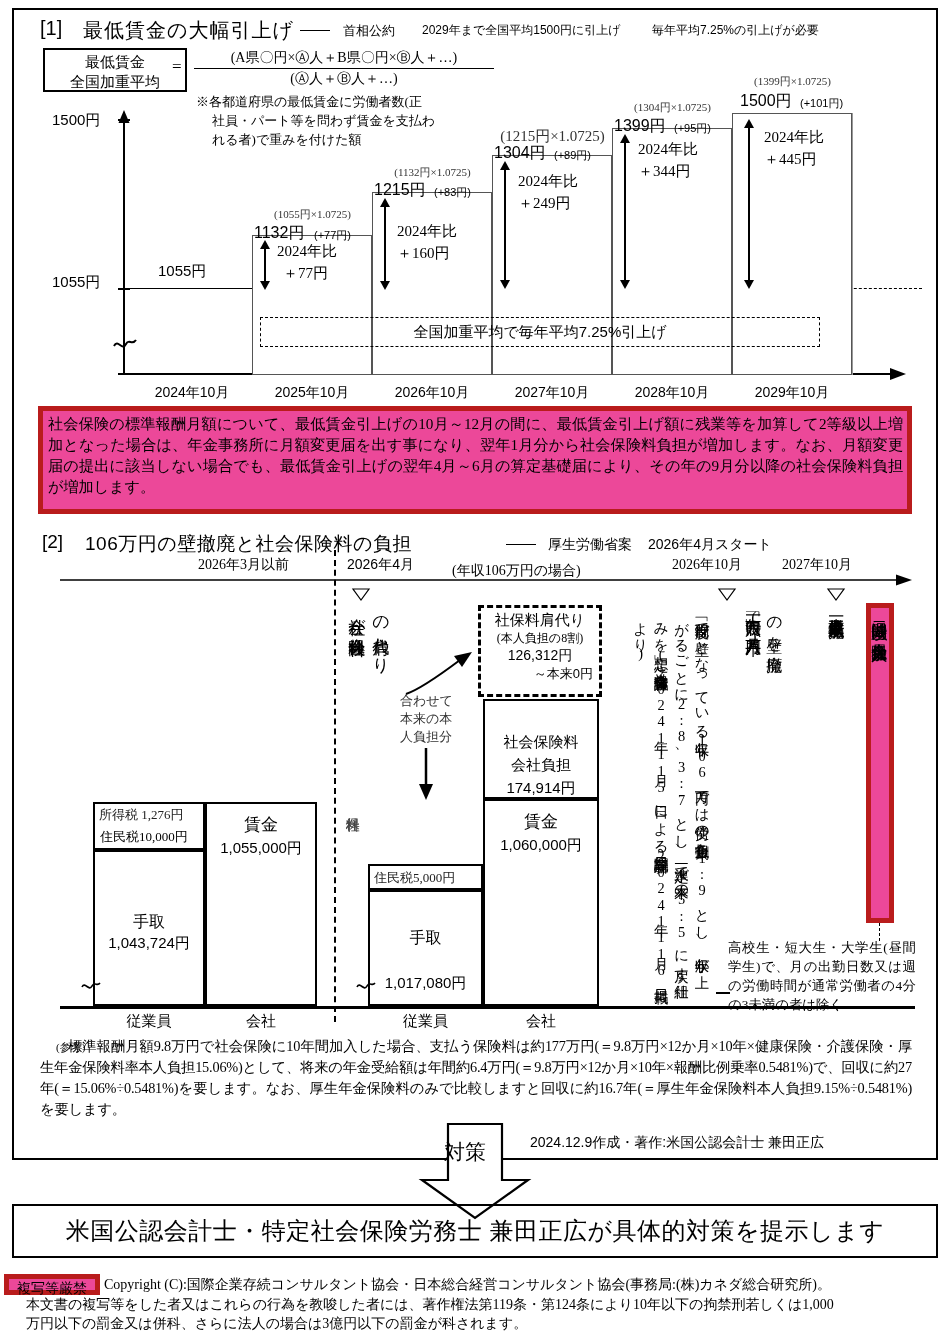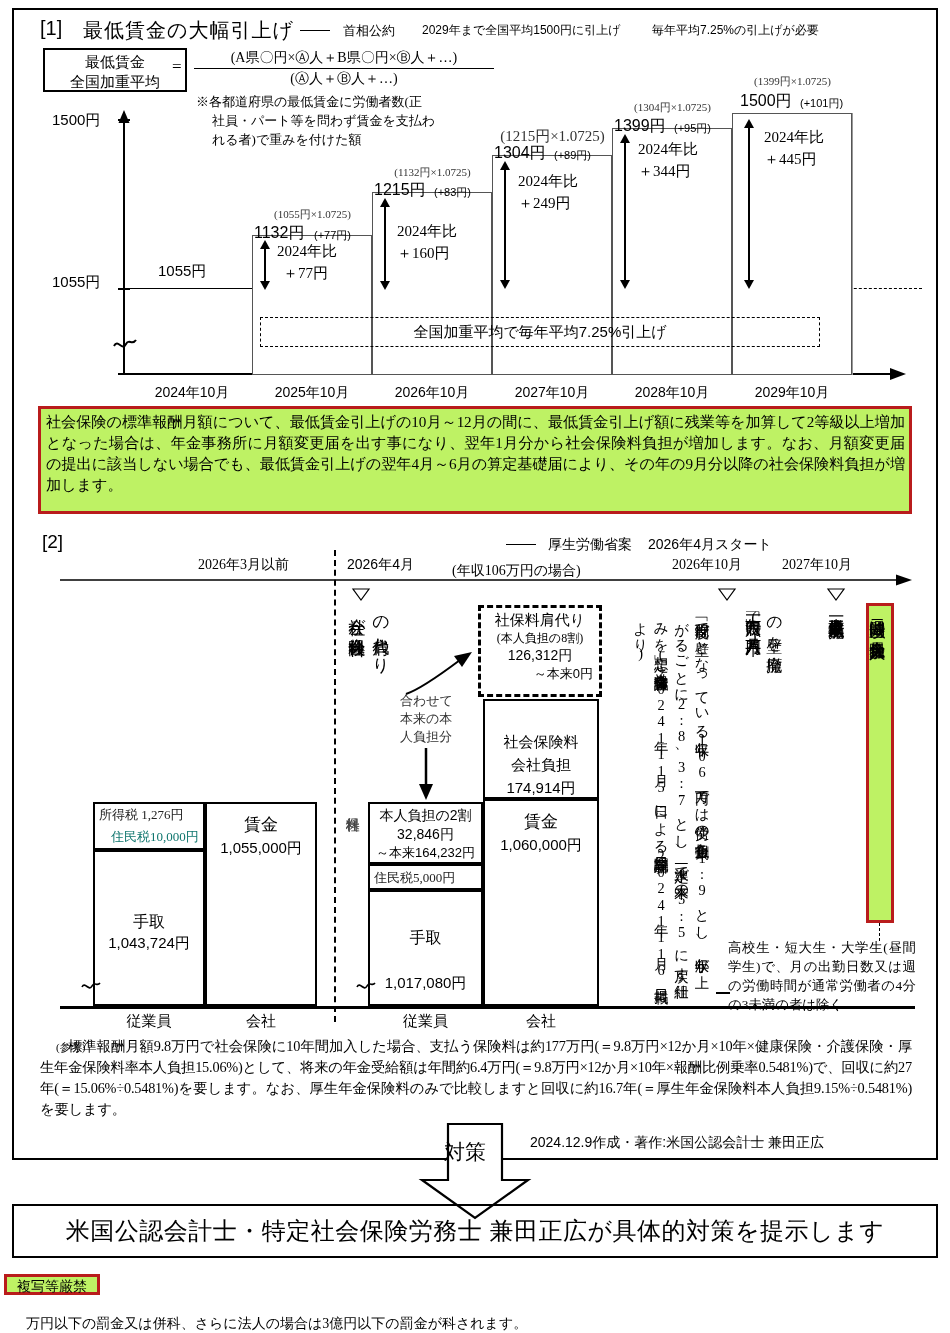--- a/index.html
+++ b/index.html
@@ -21,21 +21,21 @@
   .vtext{
     writing-mode:vertical-rl;
     text-orientation:upright;
     line-height:1.02;
     letter-spacing:0.02em;
   }
 
   .dashbox{position:absolute;border:1px dashed #000;box-sizing:border-box;}
   .heavydash{position:absolute;border:3px dashed #000;box-sizing:border-box;}
   .solidbox{position:absolute;border:2px solid #000;box-sizing:border-box;background:#fff;}
-  .thinbox{position:absolute;border:3px solid #b91c1c;box-sizing:border-box;background:#bef264;}
+  .thinbox{position:absolute;border:5px solid #b91c1c;box-sizing:border-box;background:#ec4899;}
 
   .hline{position:absolute;background:#000;height:1px;}
   .hline2{position:absolute;background:#000;height:2px;}
 
   .dashline-h{position:absolute;border-top:1px dashed #000;height:0;}
   .dashline-v{position:absolute;border-left:2px dashed #000;width:0;}
 
   .grayline{position:absolute;background:#999;width:1px;}
 
   
@@ -169,20 +169,21 @@
   <div class="abs ctr gothic" style="left:372px;top:384px;width:120px;font-size:14px;">2026年10月</div>
   <div class="abs ctr gothic" style="left:492px;top:384px;width:120px;font-size:14px;">2027年10月</div>
   <div class="abs ctr gothic" style="left:612px;top:384px;width:120px;font-size:14px;">2028年10月</div>
   <div class="abs ctr gothic" style="left:732px;top:384px;width:120px;font-size:14px;">2029年10月</div>
 
   <div class="thinbox" style="left:38px;top:406px;width:874px;height:108px;">
     <div style="font-size:15.2px;line-height:21px;padding:2px 4px 0 5px;text-align:justify;letter-spacing:-0.1px;">社会保険の標準報酬月額について、最低賃金引上げの10月～12月の間に、最低賃金引上げ額に残業等を加算して2等級以上増加となった場合は、年金事務所に月額変更届を出す事になり、翌年1月分から社会保険料負担が増加します。なお、月額変更届の提出に該当しない場合でも、最低賃金引上げの翌年4月～6月の算定基礎届により、その年の9月分以降の社会保険料負担が増加します。</div>
   </div>
 
   <div class="abs gothic" style="left:42px;top:531px;font-size:19px;">[2]</div>
+  <div class="abs gothic" style="left:85px;top:531px;font-size:19px;letter-spacing:0.5px;">106万円の壁撤廃と社会保険料の負担</div>
   <div class="abs gothic" style="left:506px;top:534px;font-size:15px;">——</div>
   <div class="abs gothic" style="left:548px;top:536px;font-size:14px;">厚生労働省案</div>
   <div class="abs gothic" style="left:648px;top:536px;font-size:14px;">2026年4月スタート</div>
 
   <div class="abs" style="left:198px;top:556px;font-size:14px;">2026年3月以前</div>
   <div class="abs gothic" style="left:347px;top:556px;font-size:14px;">2026年4月</div>
   <div class="abs" style="left:452px;top:562px;font-size:14px;">(年収106万円の場合)</div>
   <div class="abs" style="left:672px;top:556px;font-size:14px;">2026年10月</div>
   <div class="abs" style="left:782px;top:556px;font-size:14px;">2027年10月</div>
 
@@ -243,43 +244,38 @@
   <div class="thinbox" style="left:866px;top:603px;width:28px;height:320px;">
     <div class="vtext" style="height:312px;font-size:16px;padding-top:2px;">週二〇時間以上は全員社会保険加入</div>
   </div>
   <div class="abs" style="left:879px;top:923px;height:18px;border-left:1px dashed #000;"></div>
 
   <div class="abs" style="left:728px;top:938px;width:188px;font-size:13.4px;line-height:19px;text-align:justify;">高校生・短大生・大学生(昼間学生)で、月の出勤日数又は週の労働時間が通常労働者の4分の3未満の者は除く</div>
   <div class="hline2" style="left:716px;top:992px;width:14px;"></div>
 
   <div class="solidbox" style="left:93px;top:802px;width:112px;height:48px;">
     <div style="font-size:13px;line-height:22px;padding-left:4px;color:#222;">所得税  1,276円</div>
-    <div style="font-size:13px;line-height:21px;padding-left:16px;color:#0f766e;">住民税10,000円</div>
+    <div style="font-size:13px;line-height:21px;padding-left:5px;color:#000000;">住民税10,000円</div>
   </div>
   <div class="solidbox ctr" style="left:93px;top:850px;width:112px;height:156px;">
     <div class="gothic" style="font-size:16px;line-height:20px;padding-top:60px;">手取</div>
     <div class="gothic" style="font-size:15px;line-height:22px;">1,043,724円</div>
   </div>
 
   <svg class="abs" style="left:80px;top:975px;" width="22" height="20">
     <path d="M2,12 C5,6 9,17 12,11 C15,6 17,12 20,8" stroke="#000" stroke-width="1.6" fill="none"></path>
   </svg>
 
   <div class="solidbox ctr" style="left:205px;top:802px;width:112px;height:204px;">
     <div class="gothic" style="font-size:17px;line-height:22px;padding-top:10px;">賃金</div>
     <div class="gothic" style="font-size:15px;line-height:24px;">1,055,000円</div>
   </div>
 
   <div class="abs vtext" style="left:345px;top:806px;height:58px;font-size:14px;color:#444;">社保料</div>
 
-  <div class="solidbox ctr" style="left:368px;top:802px;width:115px;height:62px;">
-    <div class="gothic" style="font-size:14px;line-height:20px;padding-top:1px;">本人負担の2割</div>
-    <div class="gothic" style="font-size:14px;line-height:19px;">32,846円</div>
-    <div class="gothic" style="font-size:13px;line-height:18px;">～本来164,232円</div>
-  </div>
   <div class="solidbox" style="left:368px;top:864px;width:115px;height:26px;">
     <div style="font-size:13px;line-height:24px;padding-left:4px;color:#222;">住民税5,000円</div>
   </div>
   <div class="solidbox ctr" style="left:368px;top:890px;width:115px;height:116px;">
     <div class="gothic" style="font-size:16px;line-height:20px;padding-top:36px;">手取</div>
     <div class="gothic" style="font-size:15px;line-height:22px;margin-top:24px;">1,017,080円</div>
   </div>
   <svg class="abs" style="left:355px;top:975px;" width="22" height="20">
     <path d="M2,12 C5,6 9,17 12,11 C15,6 17,12 20,8" stroke="#000" stroke-width="1.6" fill="none"></path>
   </svg>
@@ -306,15 +302,17 @@
   </svg>
   <div class="abs gothic ctr" style="left:412px;top:1138px;width:106px;font-size:21px;">対策</div>
 
   <div class="frame ctr" style="left:12px;top:1204px;width:926px;height:54px;">
     <div class="gothic" style="font-size:24px;line-height:50px;letter-spacing:0.5px;">米国公認会計士・特定社会保険労務士  兼田正広が具体的対策を提示します</div>
   </div>
 
   <div class="thinbox ctr" style="left:4px;top:1274px;width:96px;height:21px;">
     <div class="gothic" style="font-size:14px;line-height:19px;">複写等厳禁</div>
   </div>
+  <div class="abs" style="left:104px;top:1276px;font-size:14px;">Copyright (C):国際企業存続コンサルタント協会・日本総合経営コンサルタント協会(事務局:(株)カネダ総合研究所)。</div>
+  <div class="abs" style="left:26px;top:1296px;font-size:14px;">本文書の複写等をした者又はこれらの行為を教唆した者には、著作権法第119条・第124条により10年以下の拘禁刑若しくは1,000</div>
   <div class="abs" style="left:26px;top:1315px;font-size:14px;">万円以下の罰金又は併科、さらに法人の場合は3億円以下の罰金が科されます。</div>
 
 </div>
 
 </body></html>

